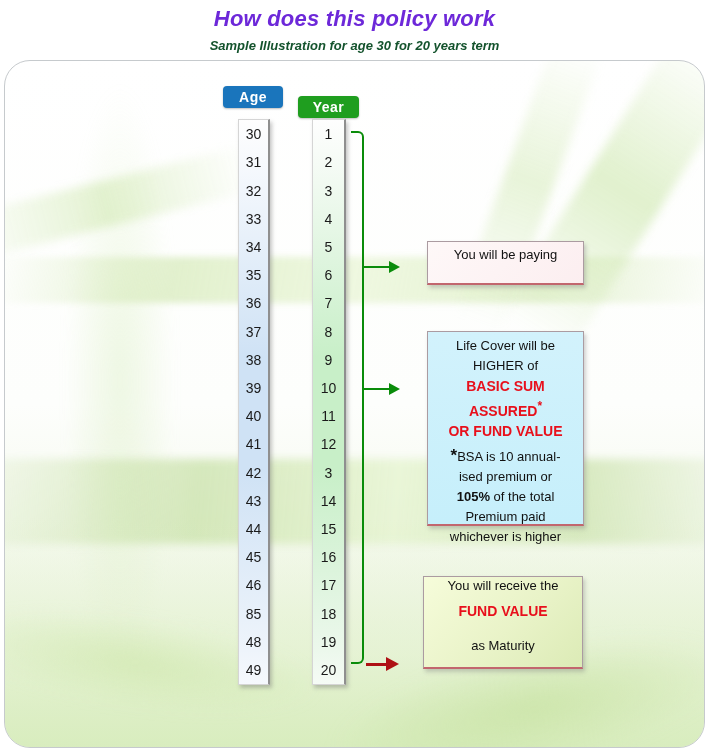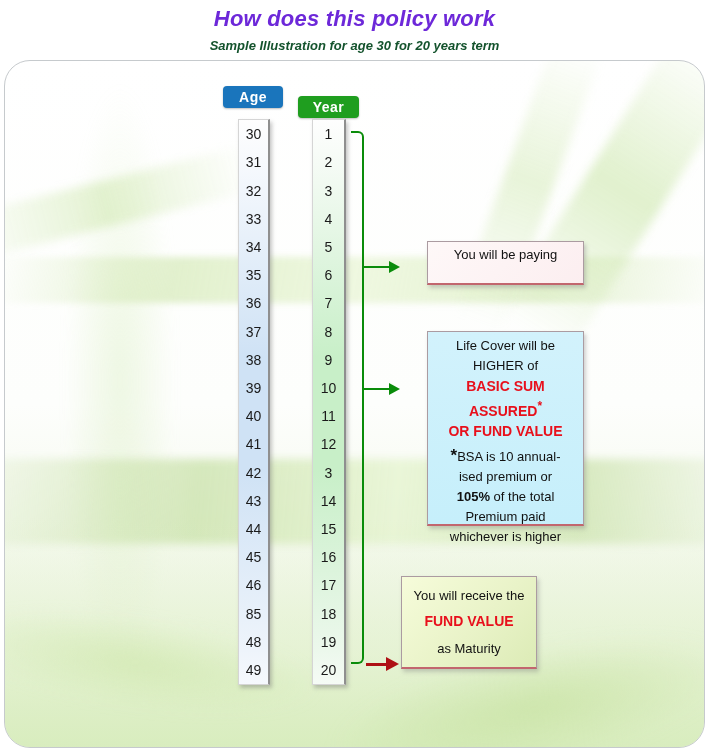--- a/index.html
+++ b/index.html
@@ -102,34 +102,34 @@
     position:absolute; text-align:center; font-size:13px; color:#111; z-index:2;
     border:1px solid #ab9ba1; border-bottom:2px solid #c2666e;
     box-shadow:2px 3px 4px rgba(120,120,120,0.35);
   }
   #note-premium { left:422px; top:180px; width:157px; height:44px;
     background:linear-gradient(135deg,#fef8f8 0%,#fceef0 100%);
     padding-top:4px; line-height:18px; }
   #note-lifecover { left:422px; top:270px; width:157px; height:195px;
     background:linear-gradient(to bottom,#d2f2fc 0%,#c6effb 100%);
     padding-top:4px; }
-  #note-maturity { left:396px; top:515px; width:136px; height:93px;
+  #note-maturity { left:418px; top:515px; width:160px; height:93px;
     background:linear-gradient(135deg,#f6fcda 0%,#e9f3c8 55%,#dcebb6 100%);
-    padding-top:10px; }
+    }
 
   .red { color:#e8101c; font-weight:bold;text-align:center; }
   #note-lifecover .l { line-height:20px; }
   #note-lifecover .l.red { font-size:14px; }
   #note-lifecover .l.red sup { font-size:12px; }
   #note-lifecover .foot { margin-top:5px; line-height:20px; }
   .big-star { font-weight:bold; font-size:17px; }
   .bold { font-weight:bold; }
   #note-maturity .m1 { line-height:18px; }
   #note-maturity .m2 { margin-top:8px; font-size:14px; }
-  #note-maturity .m3 { margin-top:12px; }
+  #note-maturity .m3 { margin-top:19px; }
 </style>
 </head>
 <body>
 
 <div class="page-title">How does this policy work</div>
 <div class="page-subtitle">Sample Illustration for age 30 for 20 years term</div>
 
 <div id="panel">
 
   <div class="decor" id="d-vert"></div>

